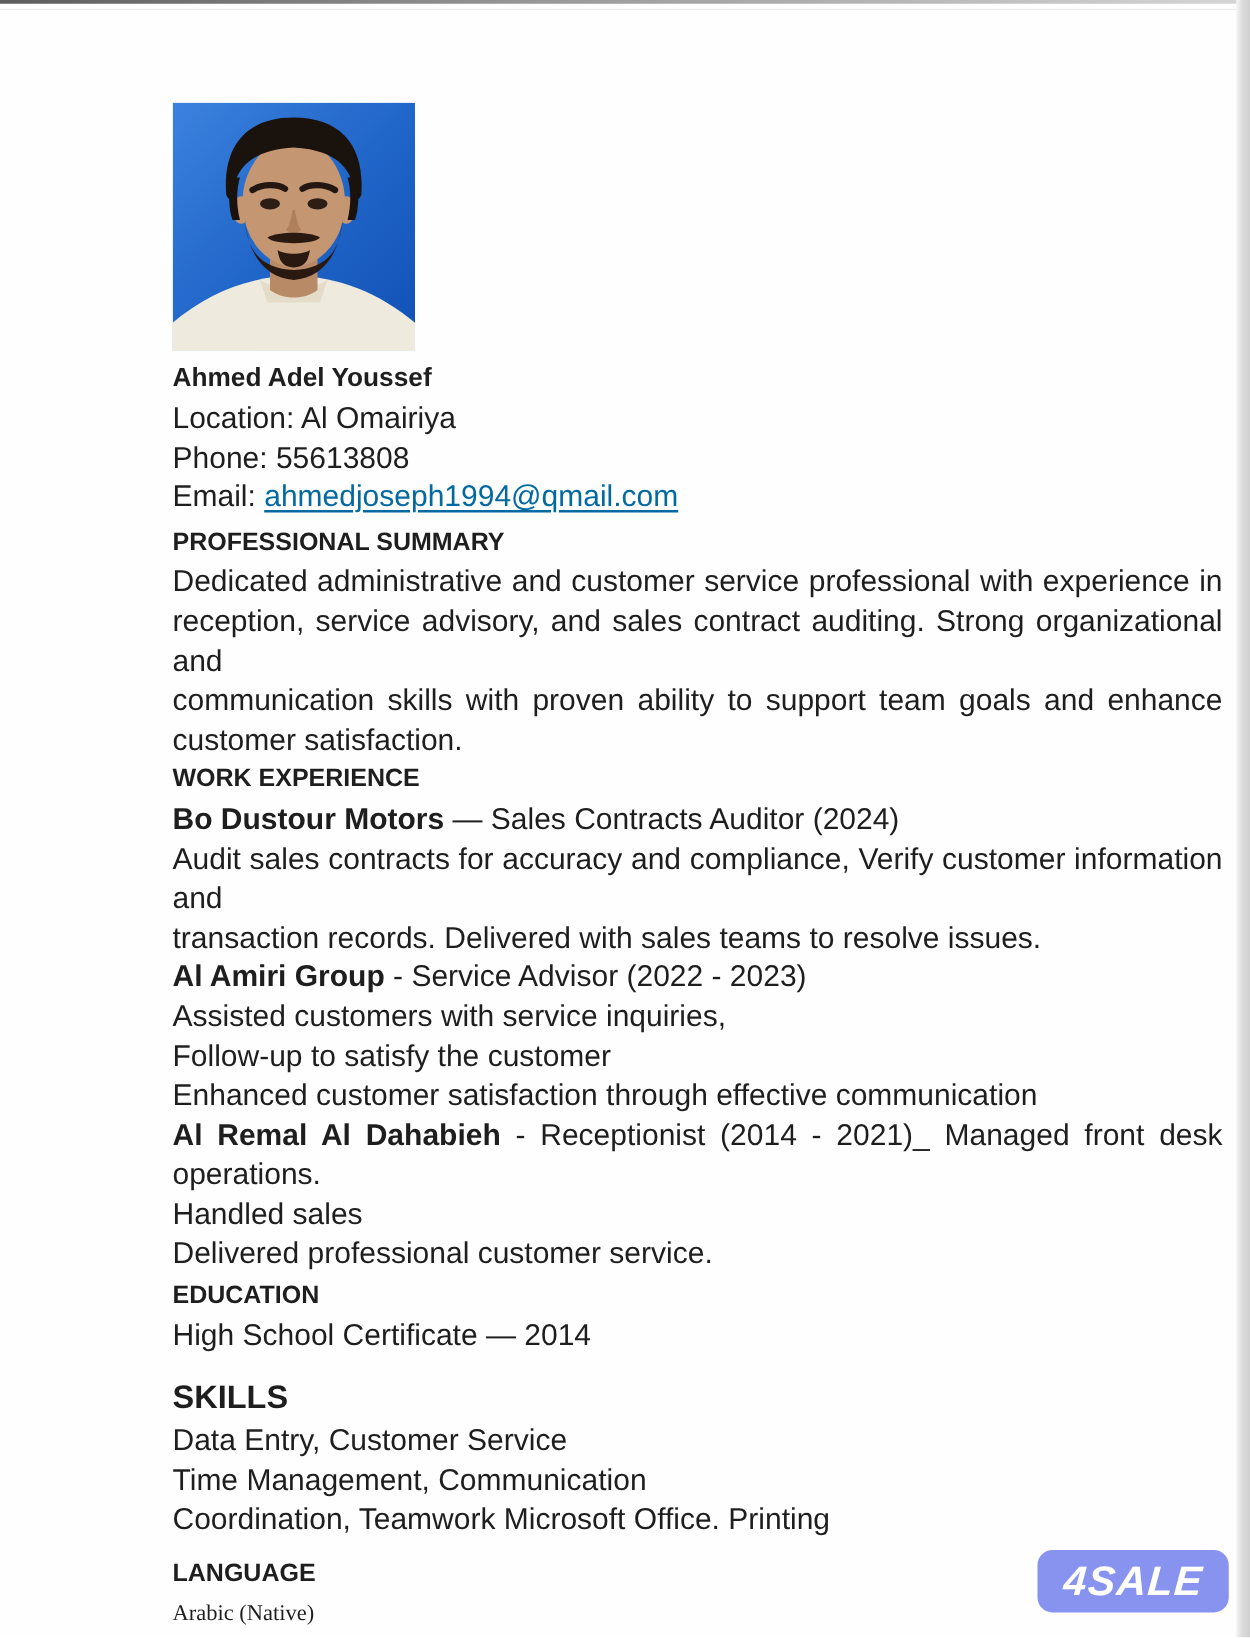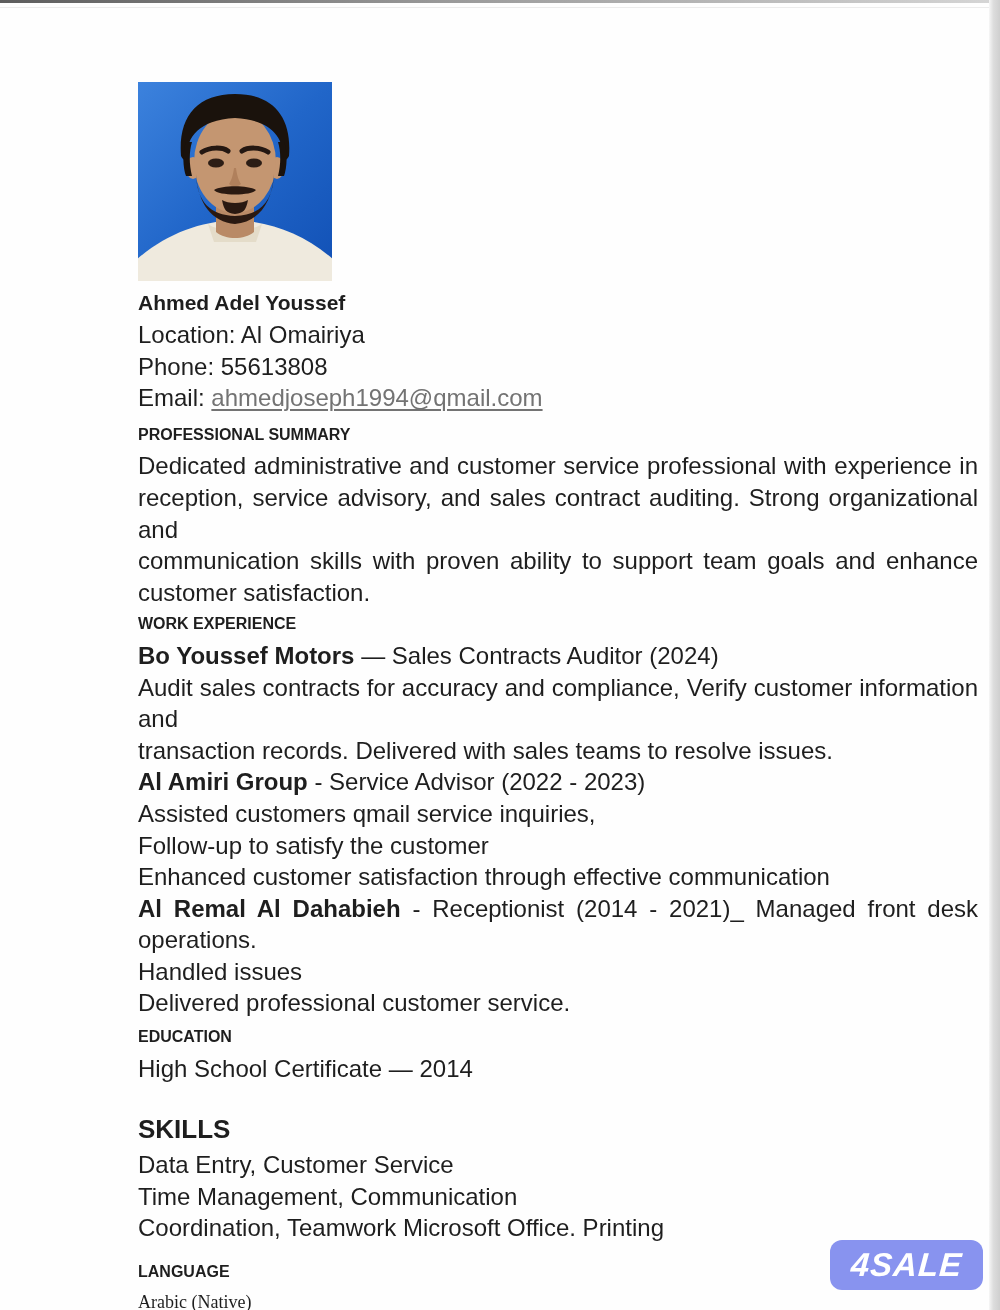--- a/index.html
+++ b/index.html
@@ -56,39 +56,39 @@
     white-space: normal;
   }
   .bold { font-weight: bold; }
   .name {
     font-size: 21px;
     line-height: 33px;
     font-weight: bold;
     margin-top: 5px;
   }
   .h {
-    font-size: 16px;
+    font-size: 20px;
     font-weight: bold;
   }
   .h-ps { margin-top: 5px; }
   .h-edu { margin-top: 2px; }
   .h-lang { margin-top: 12px; }
   .h-skills {
     font-size: 26px;
     line-height: 34px;
     font-weight: bold;
-    margin-top: 28px;
+    margin-top: 16px;
     margin-bottom: 3px;
   }
   .jline {
     text-align: justify;
     text-align-last: justify;
   }
   .email-link {
-    color: #737373;
+    color: #0369a1;
     text-decoration: underline;
     text-decoration-thickness: 2px;
     text-underline-offset: 3px;
     cursor: pointer;
   }
   .lang-line {
     font-size: 18px;
     line-height: 29px;
     font-family: Liberation Serif, serif;
   }
@@ -169,31 +169,31 @@
     <div class="line"><span>Email: </span><a class="email-link">ahmedjoseph1994@qmail.com</a></div>
 
     <div class="line h h-ps">PROFESSIONAL SUMMARY</div>
     <div class="line jline">Dedicated administrative and customer service professional with experience in</div>
     <div class="line jline">reception, service advisory, and sales contract auditing. Strong organizational and</div>
     <div class="line jline">communication skills with proven ability to support team goals and enhance</div>
     <div class="line">customer satisfaction.</div>
 
     <div class="line h">WORK EXPERIENCE</div>
 
-    <div class="line"><span class="bold">Bo Youssef Motors</span><span> — Sales Contracts Auditor (2024)</span></div>
+    <div class="line"><span class="bold">Bo Dustour Motors</span><span> — Sales Contracts Auditor (2024)</span></div>
     <div class="line jline">Audit sales contracts for accuracy and compliance,  Verify customer information and</div>
     <div class="line">transaction records.  Delivered with sales teams to resolve issues.</div>
 
     <div class="line"><span class="bold">Al Amiri Group</span><span> - Service Advisor (2022 - 2023)</span></div>
-    <div class="line">Assisted customers qmail service inquiries,</div>
+    <div class="line">Assisted customers with service inquiries,</div>
     <div class="line">Follow-up to satisfy the customer</div>
     <div class="line">Enhanced customer satisfaction through effective communication</div>
 
     <div class="line jline"><span class="bold">Al Remal Al Dahabieh</span><span> - Receptionist (2014 - 2021)_ Managed front desk operations.</span></div>
-    <div class="line">Handled issues</div>
+    <div class="line">Handled sales</div>
     <div class="line">Delivered professional customer service.</div>
 
     <div class="line h h-edu">EDUCATION</div>
     <div class="line">High School Certificate — 2014</div>
 
     <div class="h-skills">SKILLS</div>
     <div class="line">Data Entry, Customer Service</div>
     <div class="line">Time Management, Communication</div>
     <div class="line">Coordination, Teamwork Microsoft Office. Printing</div>
 

